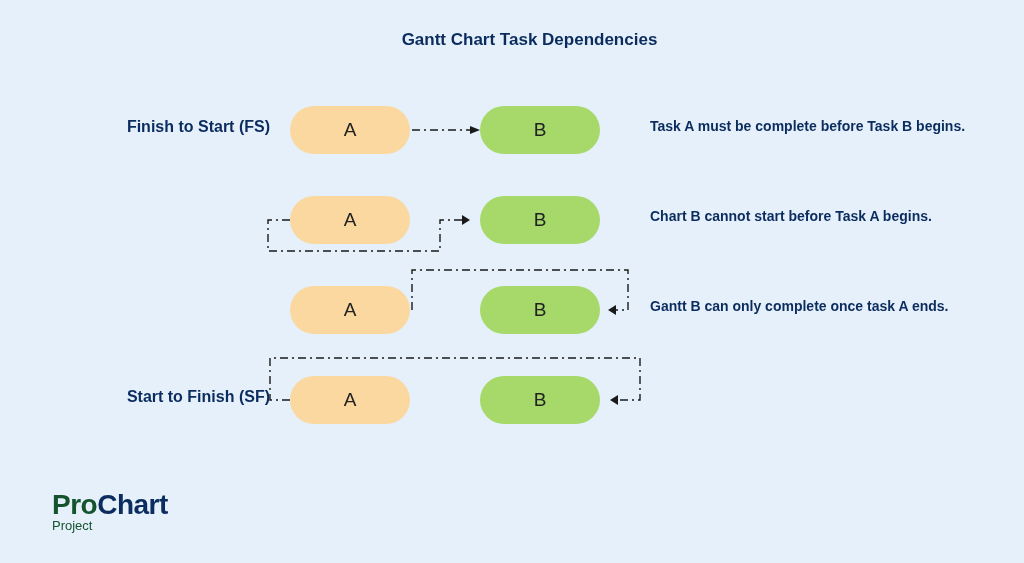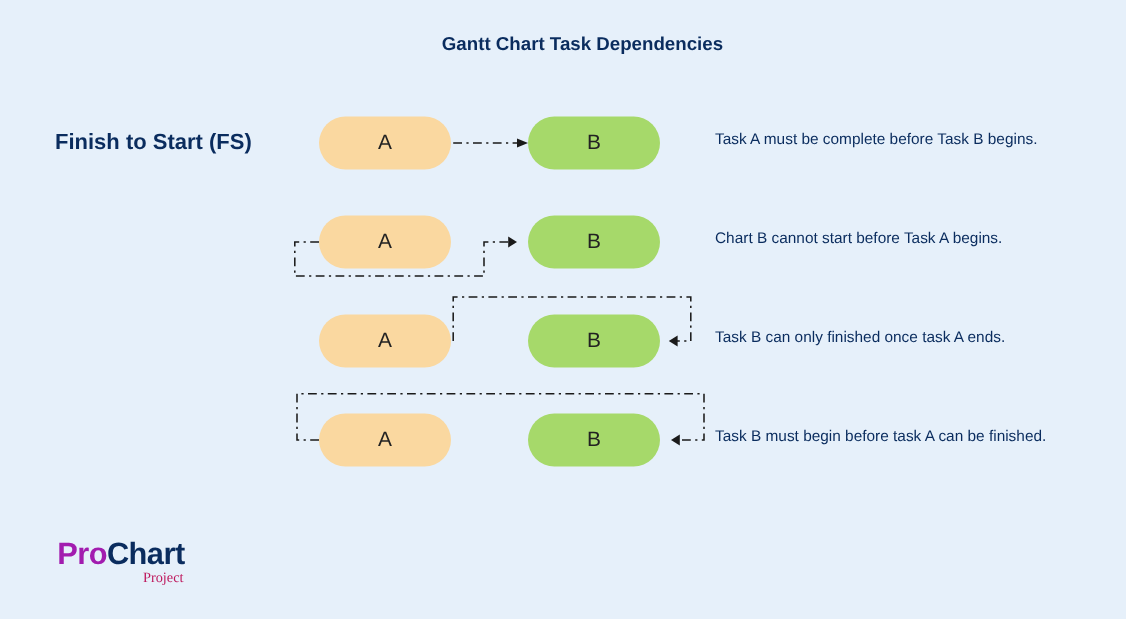--- a/index.html
+++ b/index.html
@@ -29,24 +29,25 @@
     right: 50px;
   }
   .row {
     position: relative;
     height: 90px;
   }
   .dep-label {
     position: absolute;
     left: 0;
     top: 18px;
-    font-size: 20px;
+    font-size: 16px;
     font-weight: 700;
     color: #0a2c5e;
     width: 220px;
+    text-align: right;
   }
   .pill {
     position: absolute;
     width: 120px;
     height: 48px;
     border-radius: 24px;
     display: flex;
     align-items: center;
     justify-content: center;
     font-size: 19px;
@@ -62,21 +63,21 @@
     left: 430px;
     top: 6px;
     background: #a6d96a;
   }
   .desc {
     position: absolute;
     left: 600px;
     top: 18px;
     font-size: 14px;
     color: #0a2c5e;
-    font-weight: 400;
+    font-weight: 700;
   }
   .connector {
     position: absolute;
     overflow: visible;
   }
   .connector line, .connector polyline {
     stroke: #1a1a1a;
     stroke-width: 1.4;
     stroke-dasharray: 8 4 2 4;
     fill: none;
@@ -88,30 +89,29 @@
   .logo {
     position: absolute;
     left: 52px;
     bottom: 30px;
   }
   .logo-line1 {
     font-size: 28px;
     font-weight: 900;
     letter-spacing: -0.5px;
   }
-  .logo-pro1 { color: #a21caf; }
+  .logo-pro1 { color: #14532d; }
   .logo-pro2 { color: #0a2c5e; }
   .logo-line2 {
     font-size: 13px;
     font-weight: 400;
-    color: #be185d;
-    text-align: right;
+    color: #14532d;
+    text-align: left;
     margin-top: -3px;
     padding-right: 1px;
-    font-family: Liberation Serif, serif;
   }
 </style>
 </head>
 <body>
 
 <div class="title" data-name="diagram-title">Gantt Chart Task Dependencies</div>
 
 <div class="content" data-name="diagram-content">
 
   <div class="row" data-name="dependency-row-fs">
@@ -133,32 +133,32 @@
   </div>
 
   <div class="row" data-name="dependency-row-ff">
     <div class="pill pill-a" data-name="task-a-pill">A</div>
     <svg class="connector" data-name="connector-ff-icon" style="left:358px; top:-20px;" width="230" height="55">
 
       <polyline points="4,50 4,10 220,10 220,50 200,50"></polyline>
       <polygon class="arrowhead" points="200,50 208,45 208,55"></polygon>
     </svg>
     <div class="pill pill-b" data-name="task-b-pill">B</div>
-    <div class="desc" data-name="dependency-desc">Task B can only finished once task A ends.</div>
+    <div class="desc" data-name="dependency-desc">Gantt B can only complete once task A ends.</div>
   </div>
 
   <div class="row" data-name="dependency-row-sf">
+    <div class="dep-label" data-name="dependency-label">Start to Finish (SF)</div>
     <div class="pill pill-a" data-name="task-a-pill">A</div>
     <svg class="connector" data-name="connector-sf-icon" style="left:210px; top:-22px;" width="390" height="55">
 
       <polyline points="30,52 10,52 10,10 380,10 380,52 350,52"></polyline>
       <polygon class="arrowhead" points="350,52 358,47 358,57"></polygon>
     </svg>
     <div class="pill pill-b" data-name="task-b-pill">B</div>
-    <div class="desc" data-name="dependency-desc">Task B must begin before task A can be finished.</div>
   </div>
 
 </div>
 
 <style>
   .row:nth-child(2) svg:first-of-type { display:none; }
   
   .row:nth-child(2) svg:last-of-type polyline { }
   .row:nth-child(2) svg:last-of-type .arrowhead { }
 </style>

